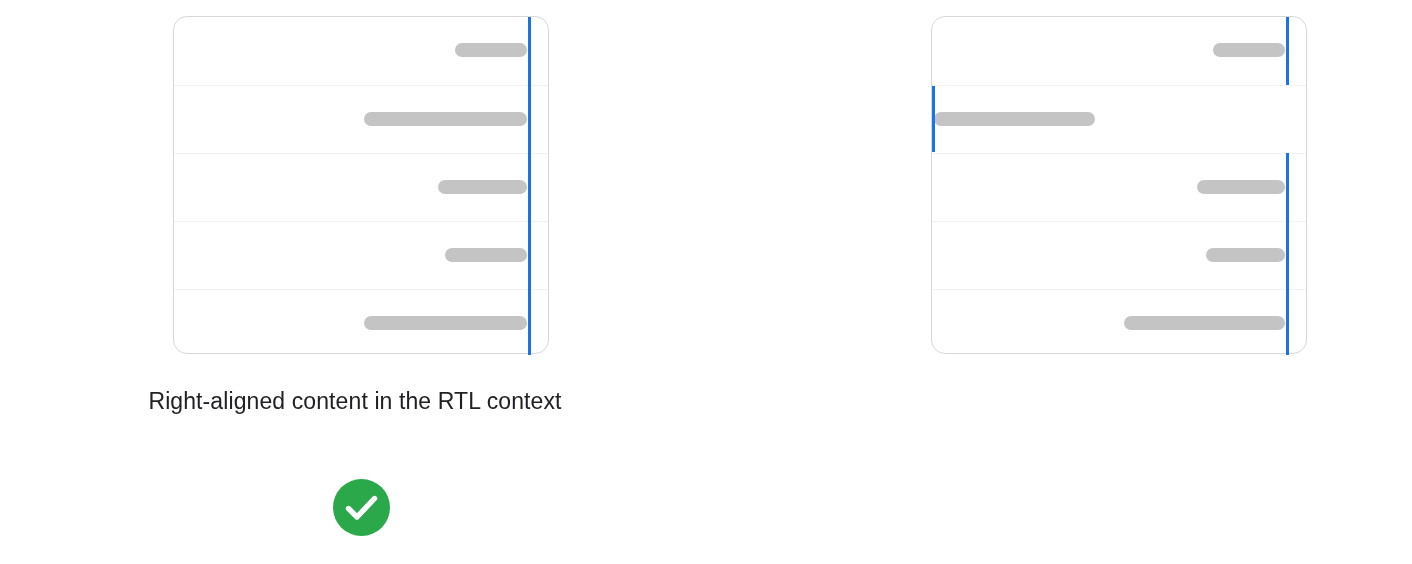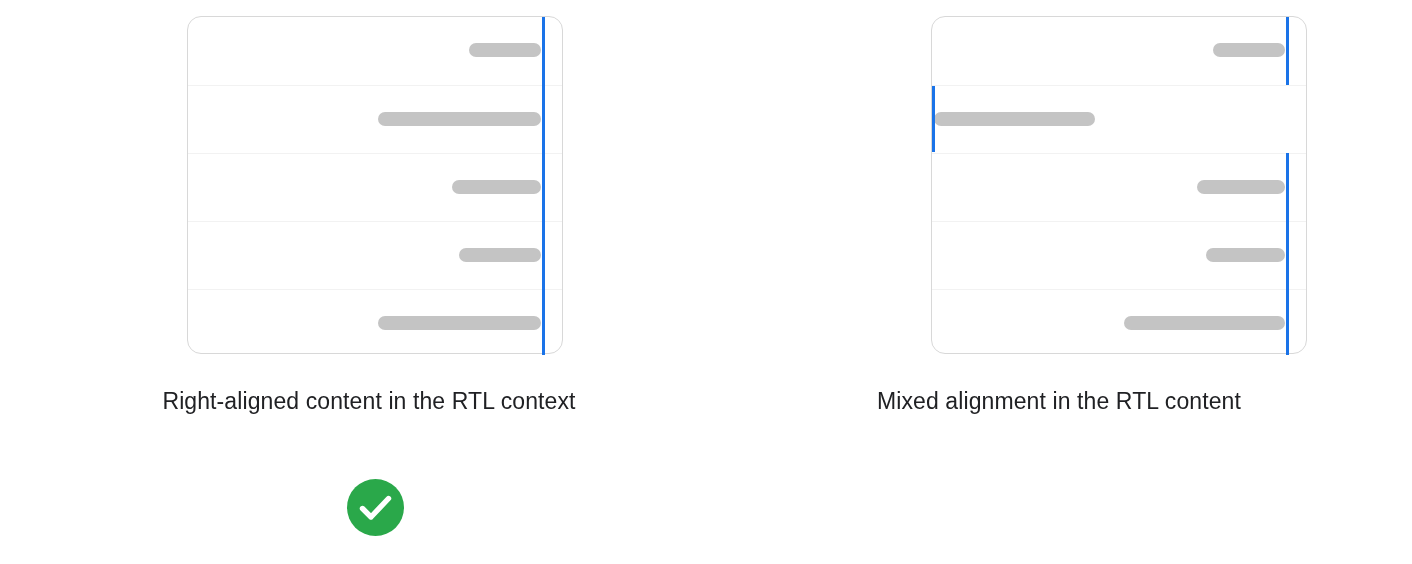--- a/index.html
+++ b/index.html
@@ -18,21 +18,21 @@
     position: absolute;
     inset: 0;
   }
   
   .panel {
     position: absolute;
     top: 0;
     width: 706px;
     height: 564px;
   }
-  .panel-left  { left: 16px; }
+  .panel-left  { left: 2px; }
   .panel-right { left: 706px; }
 
   
   .card {
     position: absolute;
     top: 16px;
     width: 376px;
     height: 338px;
     border: 1px solid #d8d8d8;
     border-radius: 14px;
@@ -156,17 +156,16 @@
             <div class="bar" style="left: 192px; top: 299px; width: 161px; background: rgb(196, 196, 196);"></div>
           </div>
       </div>
       <div class="guides">
           <div class="guide" style="left: 354px; top: 0px; height: 68px; background: rgb(26, 115, 232);"></div>
           <div class="guide" style="left: 0px; top: 69px; height: 66px; background: rgb(26, 115, 232);"></div>
           <div class="guide" style="left: 354px; top: 136px; height: 202px; background: rgb(26, 115, 232);"></div>
         </div>
     </div>
 
-    <div class="caption">Mixed alignment in the RTL content</div>
 
   </div>
 
 </div>
 
 </body></html>

